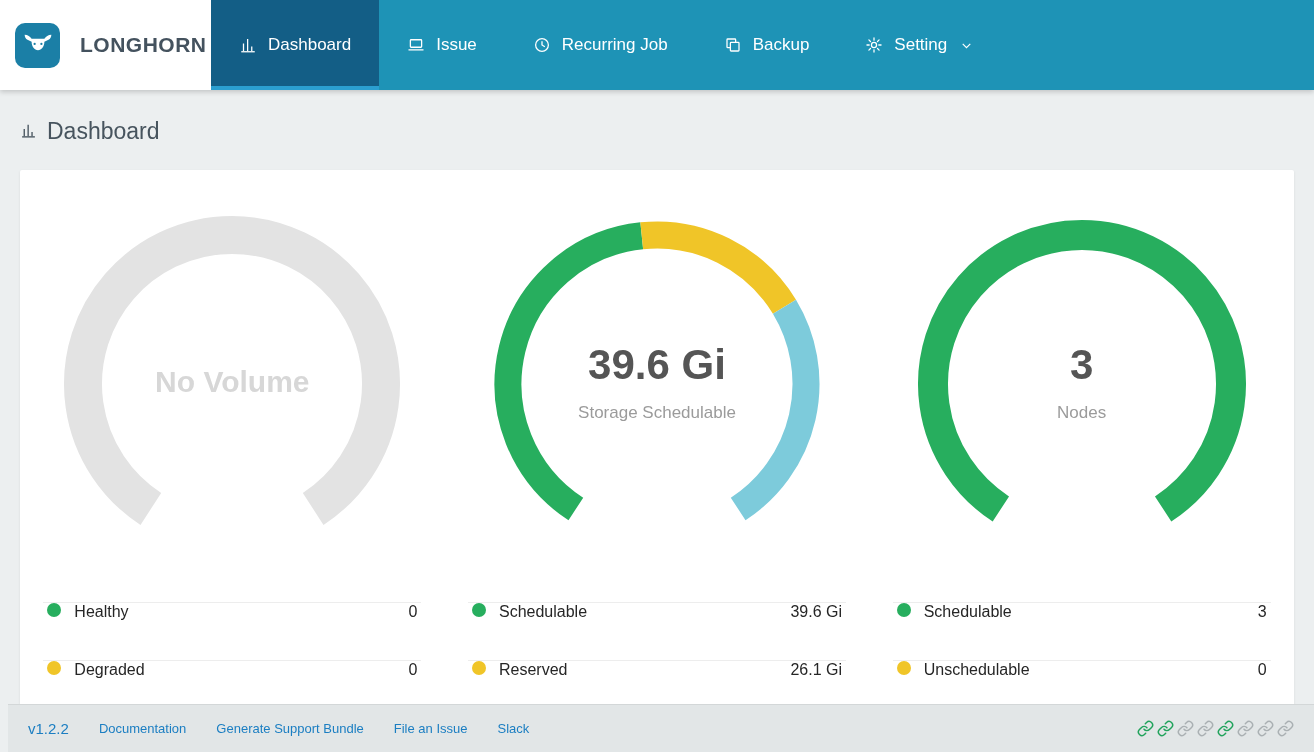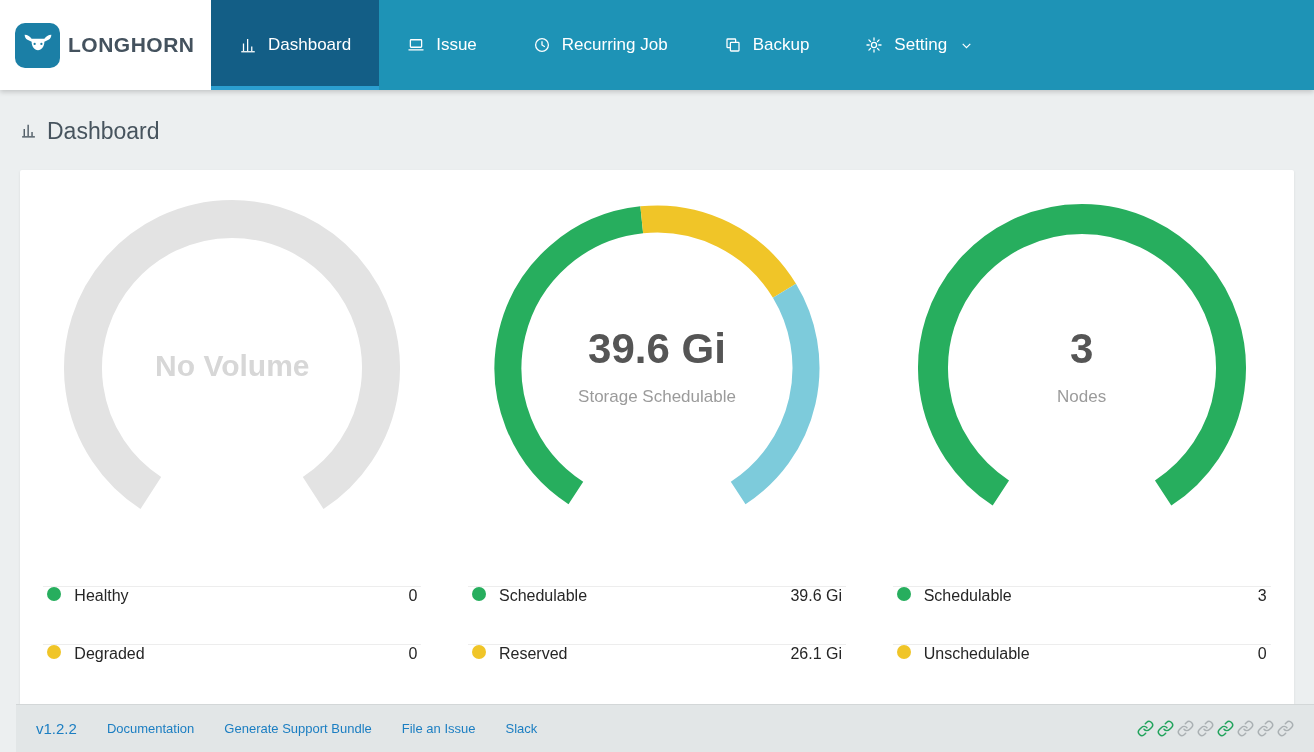--- a/index.html
+++ b/index.html
@@ -1,49 +1,49 @@
 <!DOCTYPE html>
 <html><head>
 <meta charset="utf-8">
 <style>
   * { box-sizing: border-box; margin: 0; padding: 0; }
   html,body { width:1314px; height:752px; overflow:hidden; }
   body { font-family:"Liberation Sans", sans-serif; background:#eceff0; position:relative; }
 
   
   .navbar { height:90px; background:#1e93b6; display:flex; box-shadow:0 2px 5px rgba(0,0,0,.18); position:relative; z-index:5; }
-  .logo { width:211px; background:#ffffff; display:flex; align-items:center; gap:8px; padding-left:15px; cursor:pointer; }
+  .logo { width:211px; background:#ffffff; display:flex; align-items:center; gap:20px; padding-left:15px; cursor:pointer; }
   .logo-mark { width:45px; height:45px; background:#1b7fa6; border-radius:10px; display:flex; align-items:center; justify-content:center; flex:0 0 auto; }
   .brand { font-weight:bold; font-size:21px; color:#44525e; letter-spacing:.5px; }
   .nav-items { display:flex; flex:1; }
   .nav-item { display:flex; align-items:center; gap:11px; padding:0 28px; color:#fff; font-size:17px; cursor:pointer; }
   .nav-item.active { background:#135e86; box-shadow: inset 0 -4px 0 #2b9fd0; }
   .nav-icon { display:flex; align-items:center; }
   .chevron { display:flex; align-items:center; margin-left:2px; }
 
   
   .main { padding:0 20px; }
   .page-title { display:flex; align-items:center; gap:10px; margin:26px 0 24px; font-size:23px; color:#47545e; line-height:30px; }
 
-  .card { background:#ffffff; border-radius:2px; box-shadow:0 1px 3px rgba(0,0,0,.08); height:577px; padding-top:8px; display:flex; }
+  .card { background:#ffffff; border-radius:2px; box-shadow:0 1px 3px rgba(0,0,0,.08); height:577px; padding-top:24px; display:flex; }
   .chart-col { flex:1 1 0; display:flex; flex-direction:column; align-items:center; }
   .gauge-wrap { position:relative; width:360px; height:352px; margin-top:12px; }
   .gauge-wrap svg { display:block; }
   .gauge-center { position:absolute; inset:0; display:flex; flex-direction:column; align-items:center; justify-content:center; text-align:center; }
   .gauge-value { font-size:42px; font-weight:bold; color:#555555; }
   .gauge-value.empty { font-size:30px; color:#d7d7d7; }
   .gauge-label { font-size:17px; color:#9b9b9b; margin-top:14px;text-align:center; }
 
   .legend { width:378px; margin-top:44px; }
   .legend-row { display:flex; align-items:flex-start; height:58px; border-top:1px solid #ededed; font-size:16px; color:#262626; padding:0 4px; }
   .dot { width:14px; height:14px; border-radius:50%; margin-right:13px; flex:0 0 auto; }
   .legend-value { margin-left:auto; }
 
   
-  .footer { position:absolute; left:16px; right:0; bottom:0; height:48px; background:#e2e6e7; border-top:1px solid #d3d7d8; display:flex; align-items:center; padding:0 20px; z-index:10; }
+  .footer { position:absolute; left:8px; right:0; bottom:0; height:48px; background:#e2e6e7; border-top:1px solid #d3d7d8; display:flex; align-items:center; padding:0 20px; z-index:10; }
   .f-left { display:flex; align-items:center; gap:30px; }
   .f-link { color:#1b7ec2; font-size:13px; text-decoration:none; cursor:pointer; }
   .f-version { color:#1b7ec2; font-size:15px; }
   .footer-icons { margin-left:auto; display:flex; align-items:center; gap:3px; }
   .footer-icons span { display:flex; cursor:pointer; }
 </style>
 </head>
 <body>
 
 <div class="navbar">

